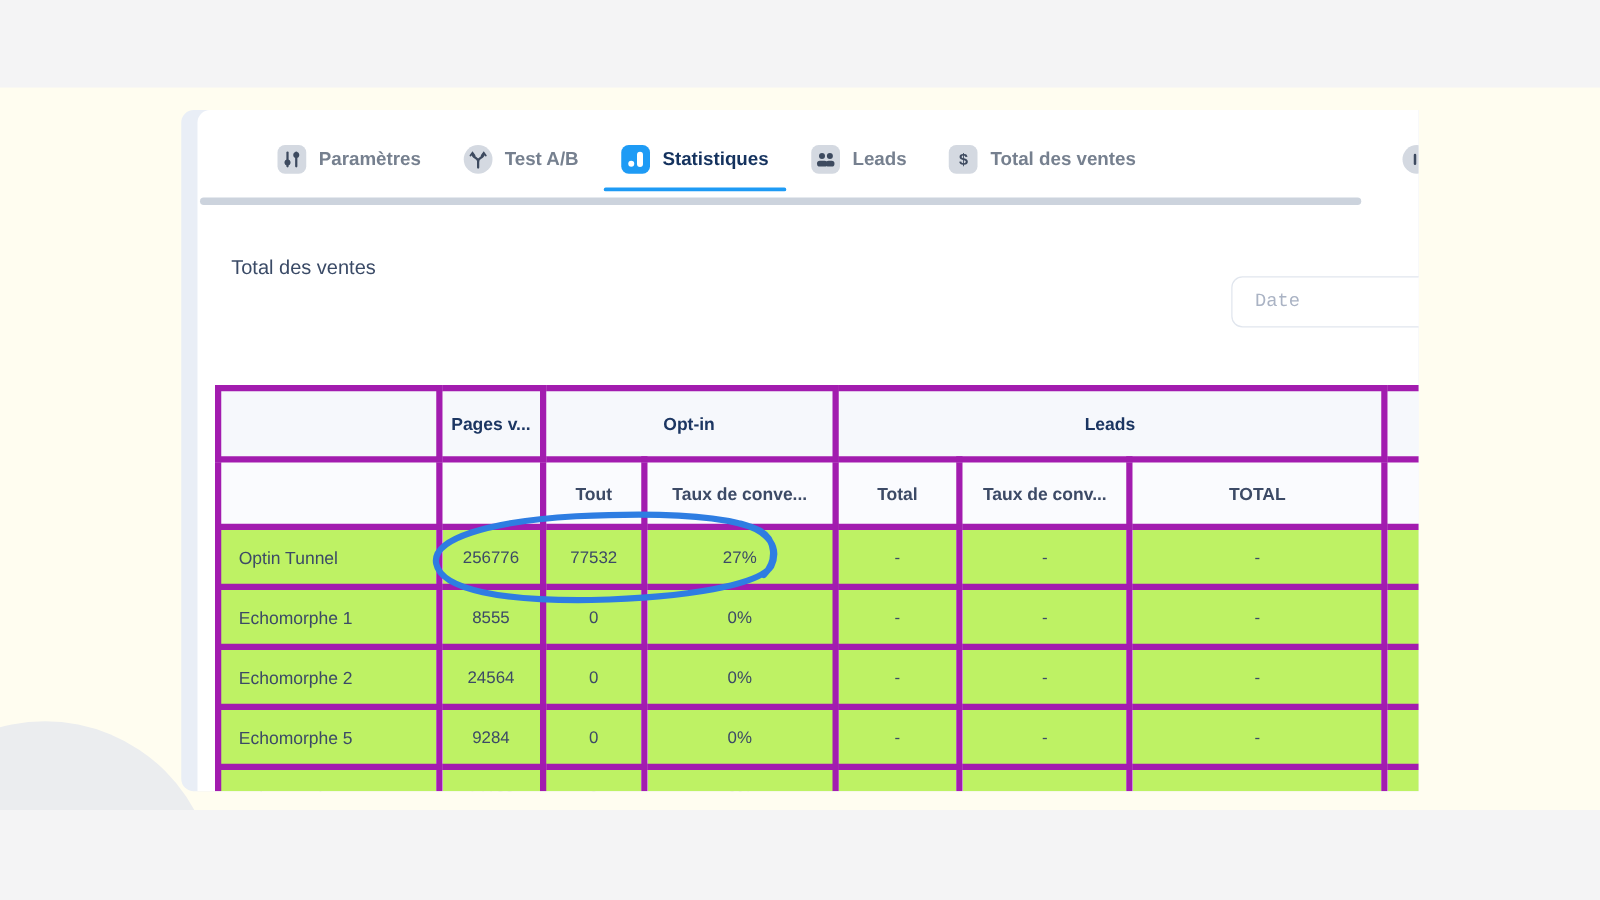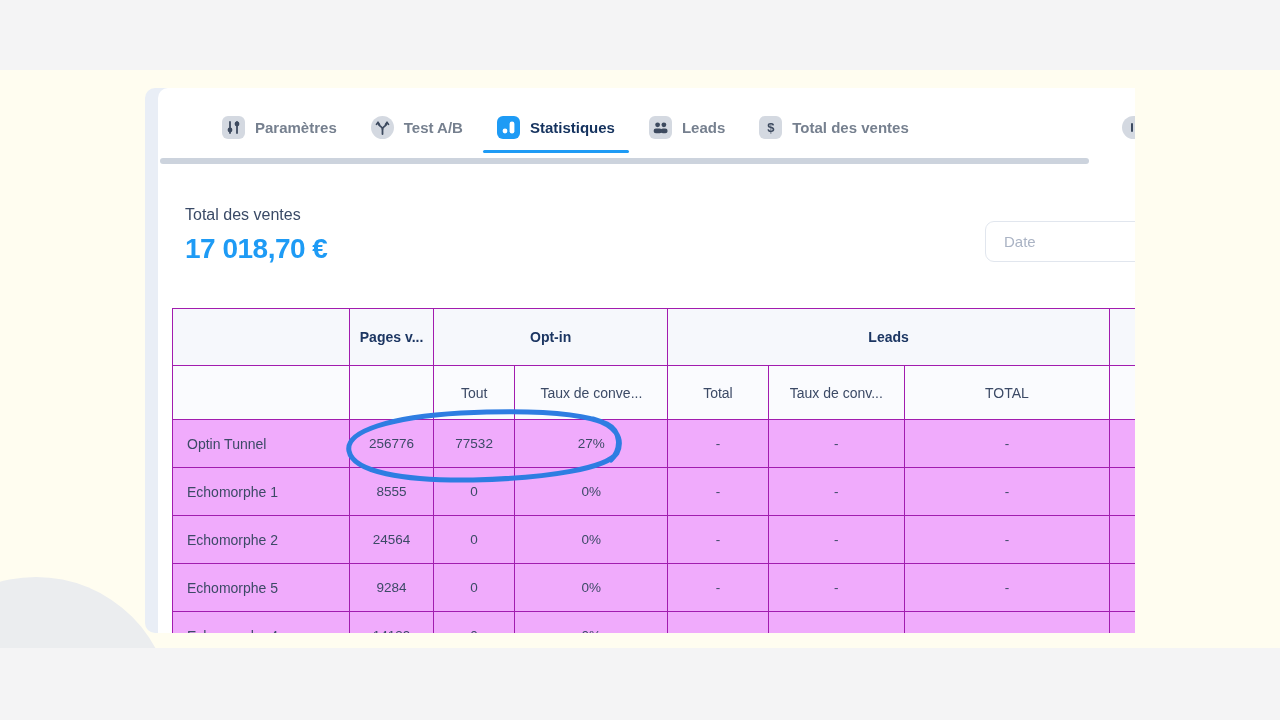--- a/index.html
+++ b/index.html
@@ -34,31 +34,31 @@
 
   
   .stat { position:absolute; top:118px; }
   .stat-1 { left:27px; } .stat-2 { left:257px; }
   .stat-label { font-size:16px; color:#3a4a66; }
   .stat-value { margin-top:9px; font-size:28px; font-weight:700; color:#1e9bf5; letter-spacing:-0.5px; }
 
   .date-box { position:absolute; left:827px; top:133px; width:210px; height:41px; }
   .date-box input { width:100%; height:100%; border:1px solid #e1e6ee; border-radius:9px;
                     background:#fff; padding:0 18px; font-size:15px; color:#3a4a66; outline:none;
-                    font-family:Liberation Sans, sans-serif; }
+                    font-family:Liberation Mono, monospace; }
   .date-box input::placeholder { color:#aab3c4; }
 
   
   .table-wrap { position:absolute; left:14px; top:220px; width:1145px; }
   table { border-collapse:collapse; table-layout:fixed; width:1081px; }
-  th, td { border:1px solid #a21caf; text-align:center; vertical-align:middle;
+  th, td { border:5px solid #a21caf; text-align:center; vertical-align:middle;
            color:#3c4a66; font-size:13.5px; overflow:hidden; white-space:nowrap; }
   thead tr.group th { height:57px; background:#f6f8fc; font-size:14px; font-weight:700; color:#1c3662; }
-  thead tr.sub th   { height:54px; background:#fafbfe; font-weight:400; font-size:14px; color:#3c4a66; }
-  tbody td { height:48px; background:#f0abfc; }
+  thead tr.sub th   { height:54px; background:#fafbfe; font-weight:700; font-size:14px; color:#3c4a66; }
+  tbody td { height:48px; background:#bef264; }
   tbody td.name { text-align:left; padding-left:14px; font-size:14px; }
 
   
   .annotation { position:absolute; left:165px; top:317px; width:305px; height:80px; z-index:6; pointer-events:none; }
 </style>
 </head>
 <body>
 
 <div class="strip-top"></div>
 <div class="gray-circle"></div>
@@ -128,21 +128,20 @@
     <span class="badge round partial-badge">
       <svg width="23" height="23" viewBox="0 0 23 23">
         <rect x="9" y="7" width="2" height="9" rx="1" fill="#3d4a5f"></rect>
       </svg>
     </span>
 
     <div class="tabs-scrollbar"></div>
 
     <div class="stat stat-1">
       <div class="stat-label">Total des ventes</div>
-      <div class="stat-value">17 018,70 €</div>
     </div>
 
     <div class="date-box">
       <input type="text" placeholder="Date" style="">
     </div>
 
     <div class="table-wrap">
       <table>
         <colgroup>
           <col style="width:161px">

